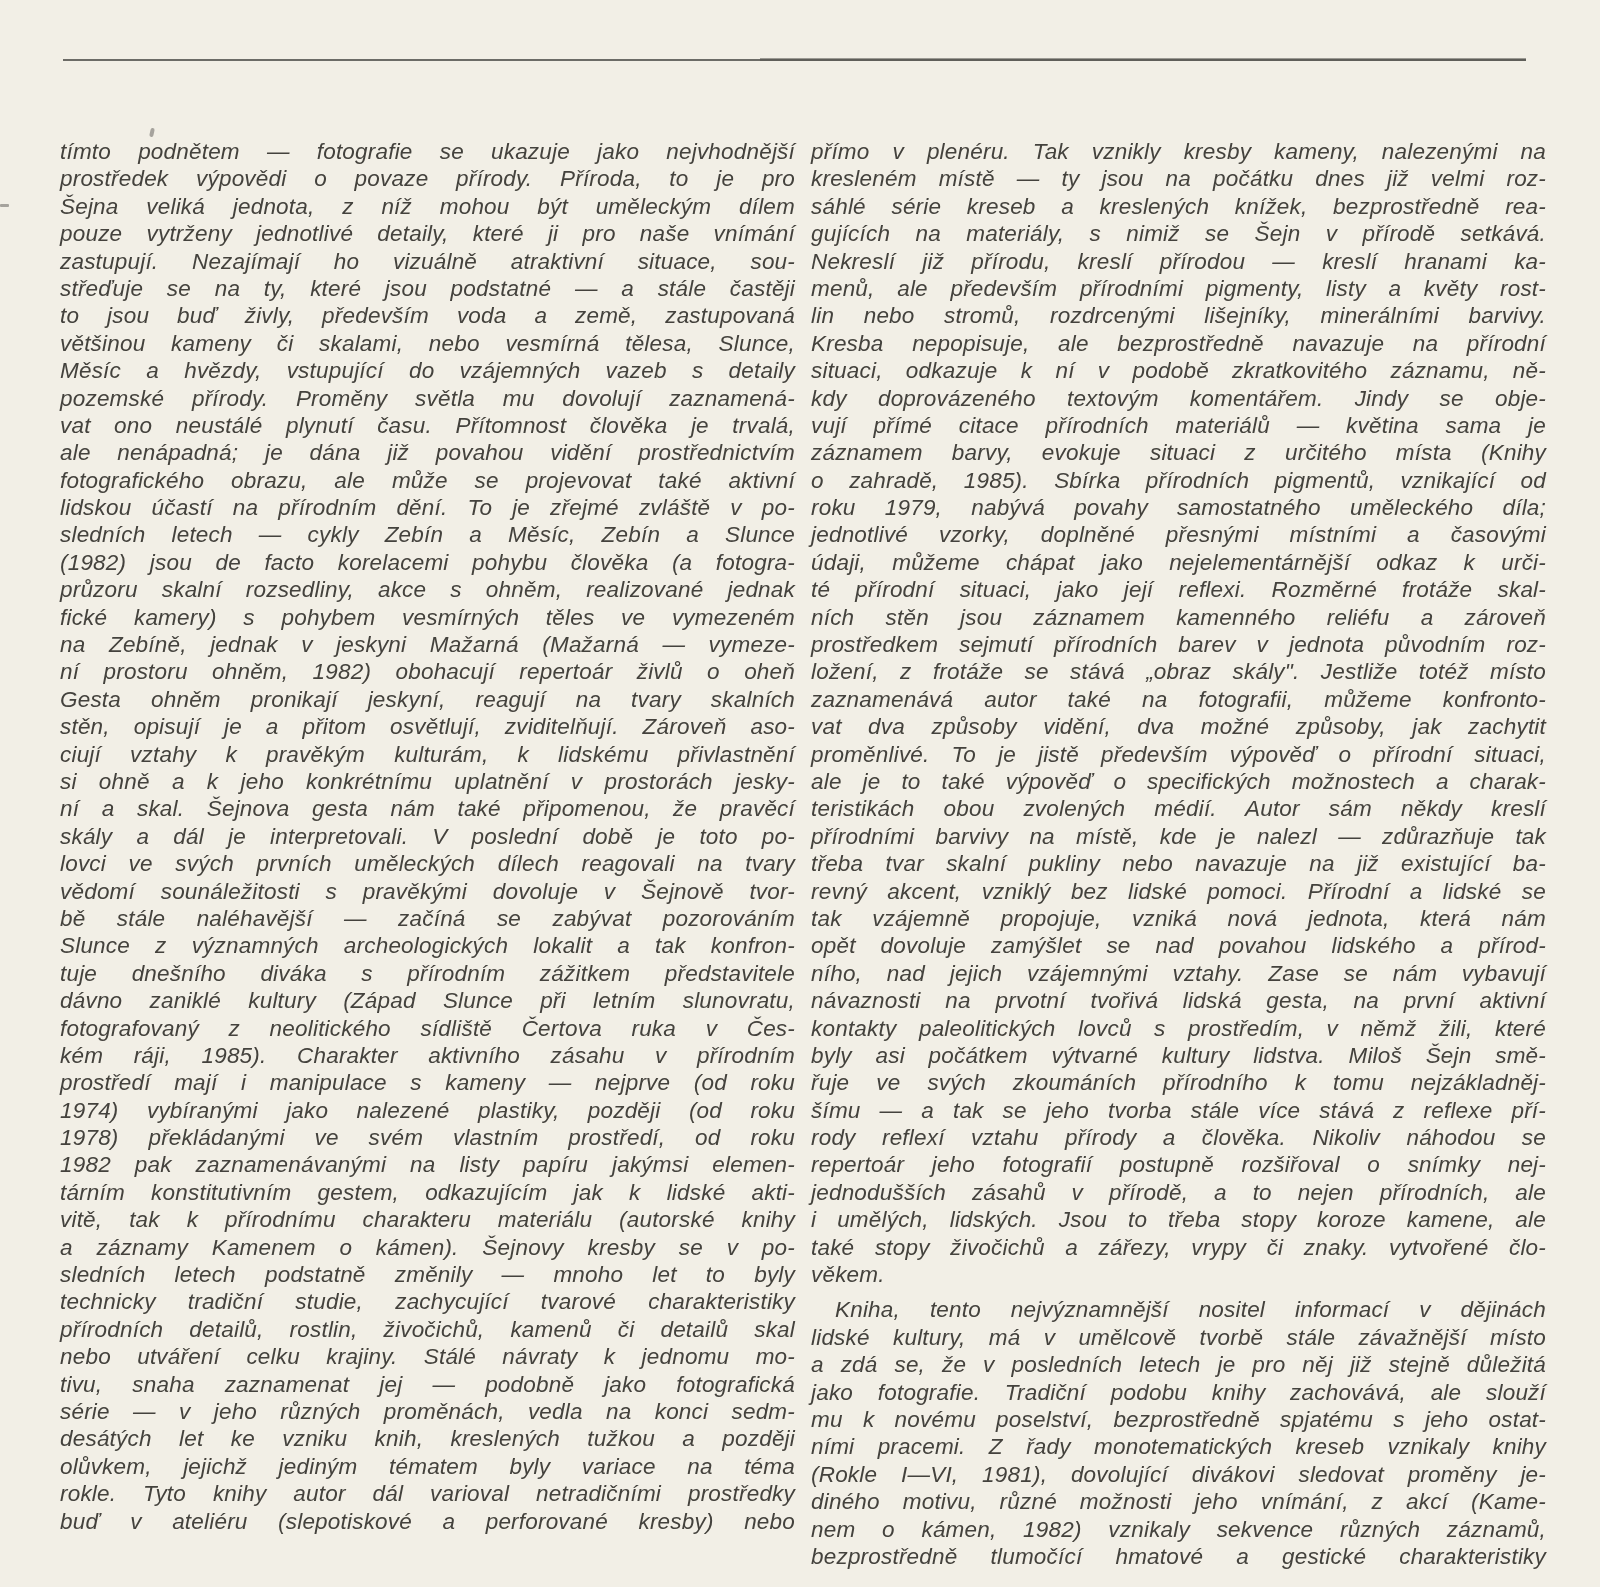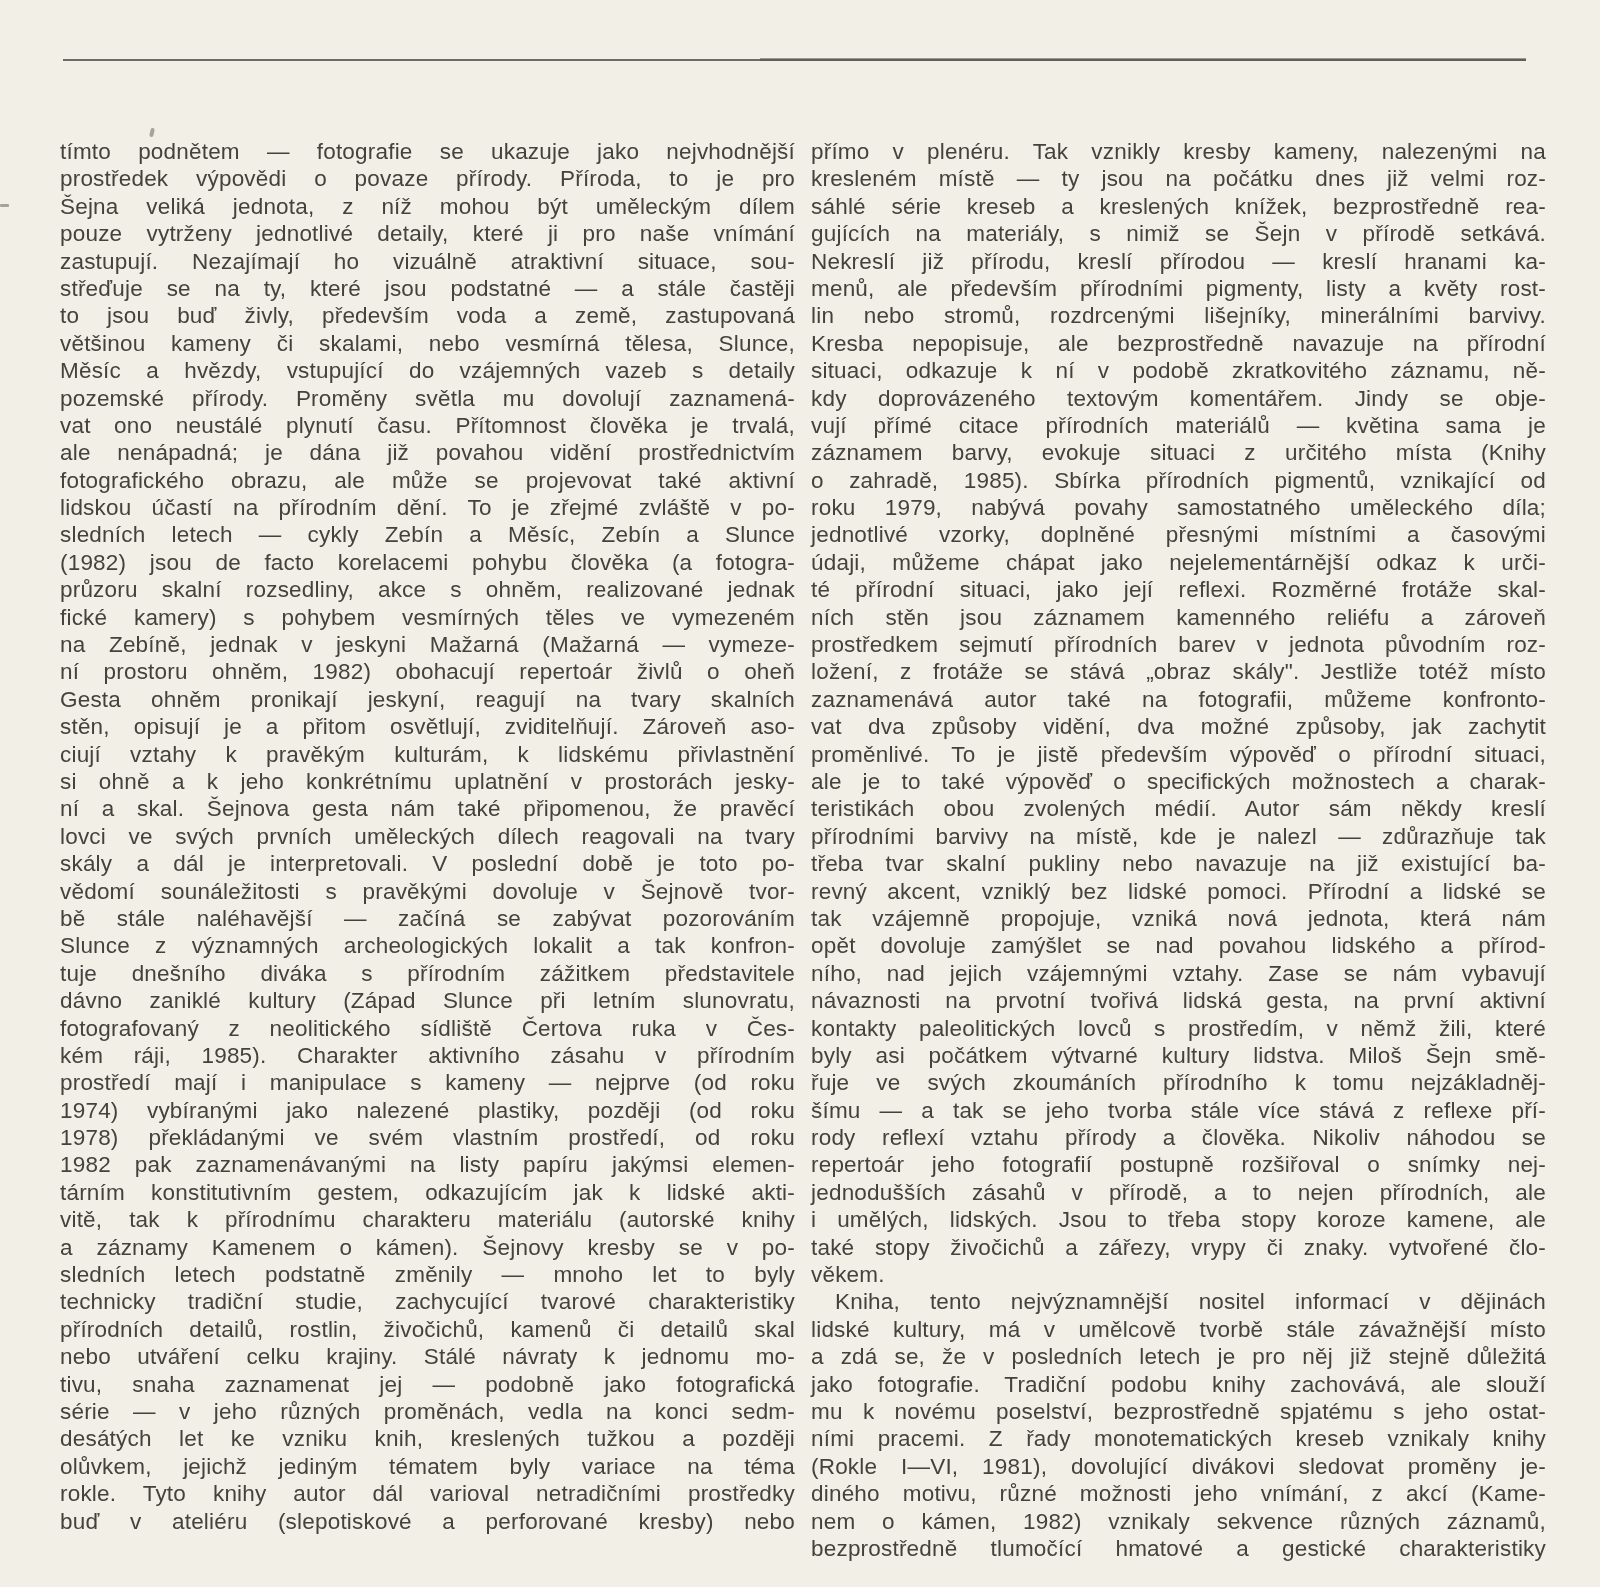--- a/index.html
+++ b/index.html
@@ -40,36 +40,38 @@
   .columns {
     position: absolute;
     top: 138px;
     left: 60px;
     width: 1486px;
     display: flex;
     gap: 16px;
   }
   .column {
     width: 735px;
+    font-style: italic;
   }
   .line {
     height: 27.4px;
     line-height: 27.4px;
     font-size: 22.5px;
     color: var(--ink);
     letter-spacing: 0.2px;
     text-align: justify;
     text-align-last: justify;
     overflow: visible;
   }
   .line.par-end {
     text-align-last: left;
   }
   .line.indent {
     text-indent: 24px;
+    margin-top: 8px;
   }
   .speck {
     position: absolute;
     background: rgba(90, 88, 84, 0.5);
   }
   .speck-a { left: 150px; top: 128px; width: 4px; height: 9px; border-radius: 2px; transform: rotate(12deg); }
   .speck-b { left: 0px; top: 204px; width: 9px; height: 3px; border-radius: 1px; }
 </style>
 </head>
 <body>
@@ -100,22 +102,22 @@
       <div class="line">(1982) jsou de facto korelacemi pohybu člověka (a fotogra-</div>
       <div class="line">průzoru skalní rozsedliny, akce s ohněm, realizované jednak</div>
       <div class="line">fické kamery) s pohybem vesmírných těles ve vymezeném</div>
       <div class="line">na Zebíně, jednak v jeskyni Mažarná (Mažarná — vymeze-</div>
       <div class="line">ní prostoru ohněm, 1982) obohacují repertoár živlů o oheň</div>
       <div class="line">Gesta ohněm pronikají jeskyní, reagují na tvary skalních</div>
       <div class="line">stěn, opisují je a přitom osvětlují, zviditelňují. Zároveň aso-</div>
       <div class="line">ciují vztahy k pravěkým kulturám, k lidskému přivlastnění</div>
       <div class="line">si ohně a k jeho konkrétnímu uplatnění v prostorách jesky-</div>
       <div class="line">ní a skal. Šejnova gesta nám také připomenou, že pravěcí</div>
+      <div class="line">skály a dál je interpretovali. V poslední době je toto po-</div>
       <div class="line">lovci ve svých prvních uměleckých dílech reagovali na tvary</div>
-      <div class="line">skály a dál je interpretovali. V poslední době je toto po-</div>
       <div class="line">vědomí sounáležitosti s pravěkými dovoluje v Šejnově tvor-</div>
       <div class="line">bě stále naléhavější — začíná se zabývat pozorováním</div>
       <div class="line">Slunce z významných archeologických lokalit a tak konfron-</div>
       <div class="line">tuje dnešního diváka s přírodním zážitkem představitele</div>
       <div class="line">dávno zaniklé kultury (Západ Slunce při letním slunovratu,</div>
       <div class="line">fotografovaný z neolitického sídliště Čertova ruka v Čes-</div>
       <div class="line">kém ráji, 1985). Charakter aktivního zásahu v přírodním</div>
       <div class="line">prostředí mají i manipulace s kameny — nejprve (od roku</div>
       <div class="line">1974) vybíranými jako nalezené plastiky, později (od roku</div>
       <div class="line">1978) překládanými ve svém vlastním prostředí, od roku</div>

